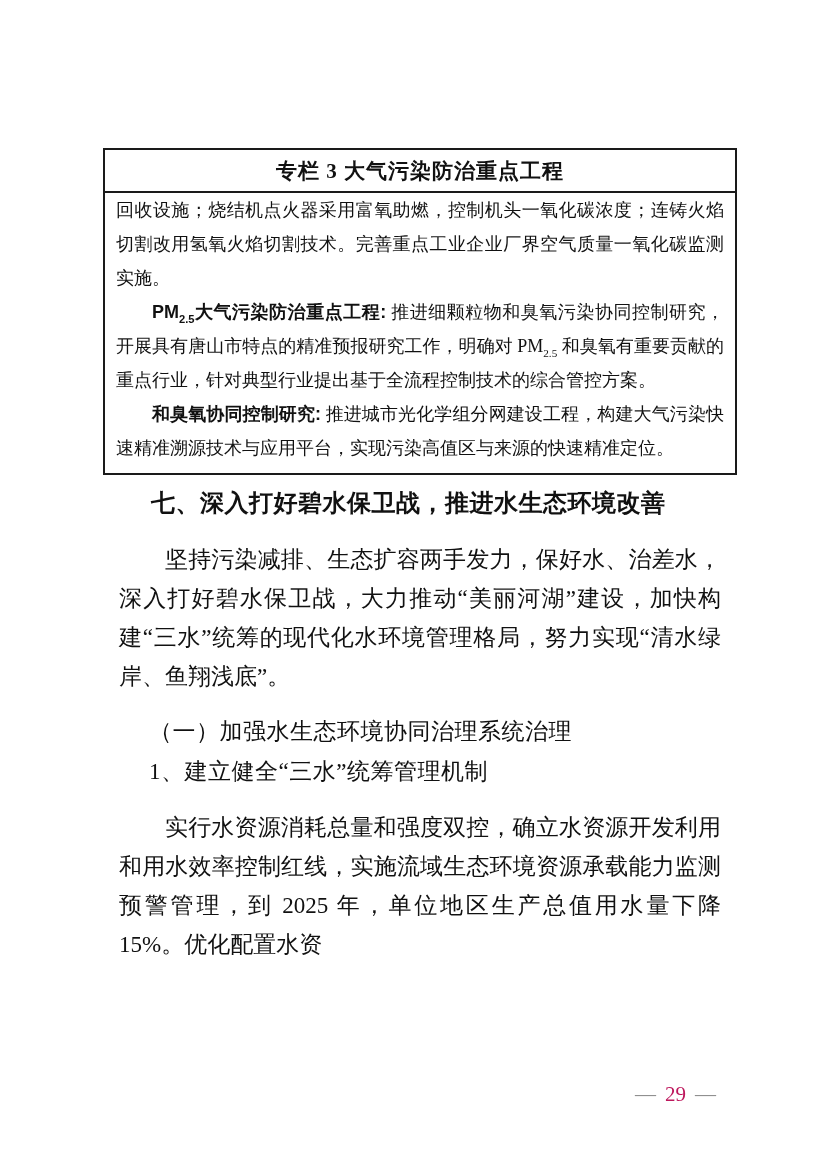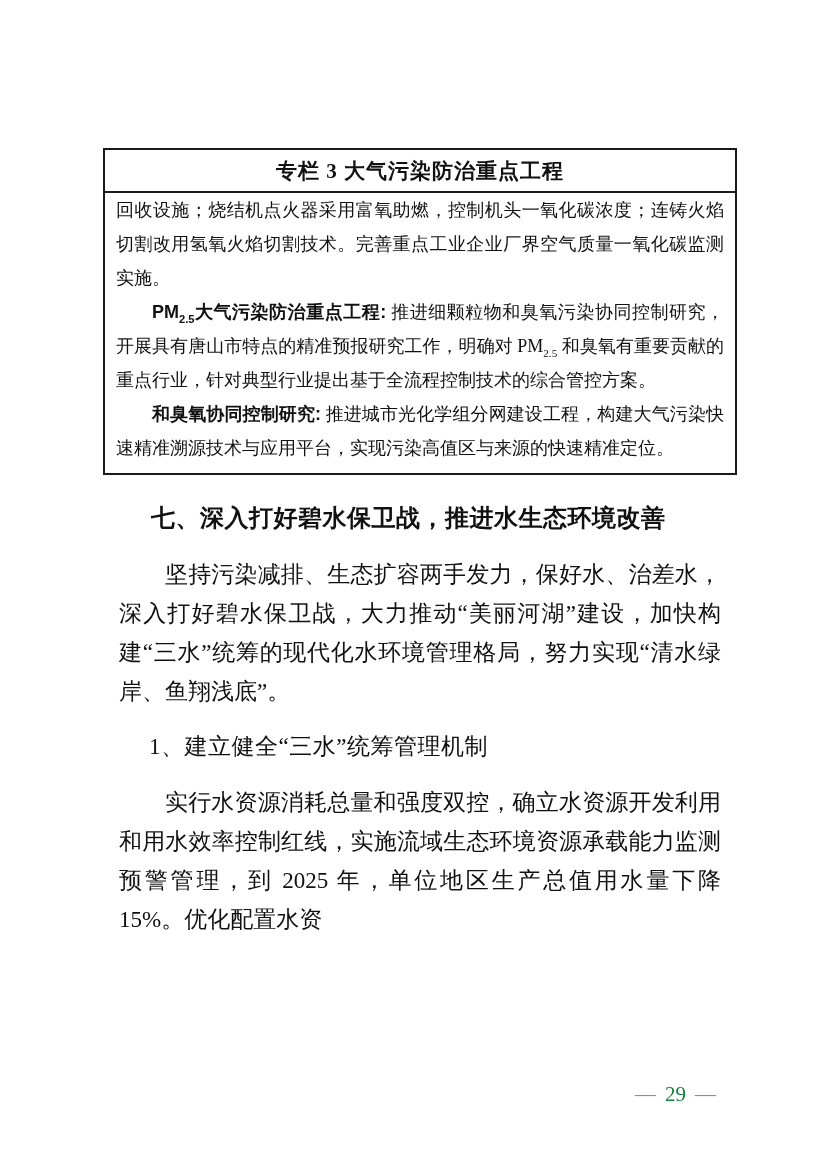--- a/index.html
+++ b/index.html
@@ -43,21 +43,21 @@
   .lead-label {
     font-weight: bold;
     font-family: "Liberation Sans", "DejaVu Sans", sans-serif;
   }
   sub.chem {
     font-size: 0.62em;
     line-height: 0;
   }
   
   .section-heading {
-    margin: 22px 0 0;
+    margin: 7px 0 0;
     padding-left: 2em;
     font-size: 24px;
     line-height: 42px;
     font-weight: bold;
     font-family: "Liberation Sans", "DejaVu Sans", sans-serif;
     letter-spacing: 0.5px;
   }
   .body-paragraph {
     margin: 16px;
     font-size: 23px;
@@ -75,21 +75,21 @@
   }
   
   .page-number {
     position: absolute;
     top: 1082px;
     right: 101px;
     font-size: 21px;
     white-space: nowrap;
   }
   .page-number .dash { color: #8a8a8a; padding: 0 9px; }
-  .page-number .num { color: #15803d; text-align: center; }
+  .page-number .num { color: #be185d; text-align: center; }
 </style>
 </head>
 <body>
 
 <div class="page">
   <div class="content">
 
     <div class="feature-box">
       <div class="feature-box-header">专栏 3 大气污染防治重点工程</div>
       <div class="feature-box-body">
@@ -102,20 +102,21 @@
         <p class="indent">
           <span class="lead-label">和臭氧协同控制研究:</span><span> 推进城市光化学组分网建设工程，构建大气污染快速精准溯源技术与应用平台，实现污染高值区与来源的快速精准定位。</span>
         </p>
       </div>
     </div>
 
     <h2 class="section-heading">七、深入打好碧水保卫战，推进水生态环境改善</h2>
 
     <p class="body-paragraph">坚持污染减排、生态扩容两手发力，保好水、治差水，深入打好碧水保卫战，大力推动“美丽河湖”建设，加快构建“三水”统筹的现代化水环境管理格局，努力实现“清水绿岸、鱼翔浅底”。</p>
 
+    <h3 class="sub-heading">（一）加强水生态环境协同治理系统治理</h3>
 
     <h3 class="sub-heading">1、建立健全“三水”统筹管理机制</h3>
 
     <p class="body-paragraph">实行水资源消耗总量和强度双控，确立水资源开发利用和用水效率控制红线，实施流域生态环境资源承载能力监测预警管理，到 2025 年，单位地区生产总值用水量下降 15%。优化配置水资</p>
 
   </div>
 
   <div class="page-number">
     <span class="dash">—</span><span class="num">29</span><span class="dash">—</span>
   </div>

